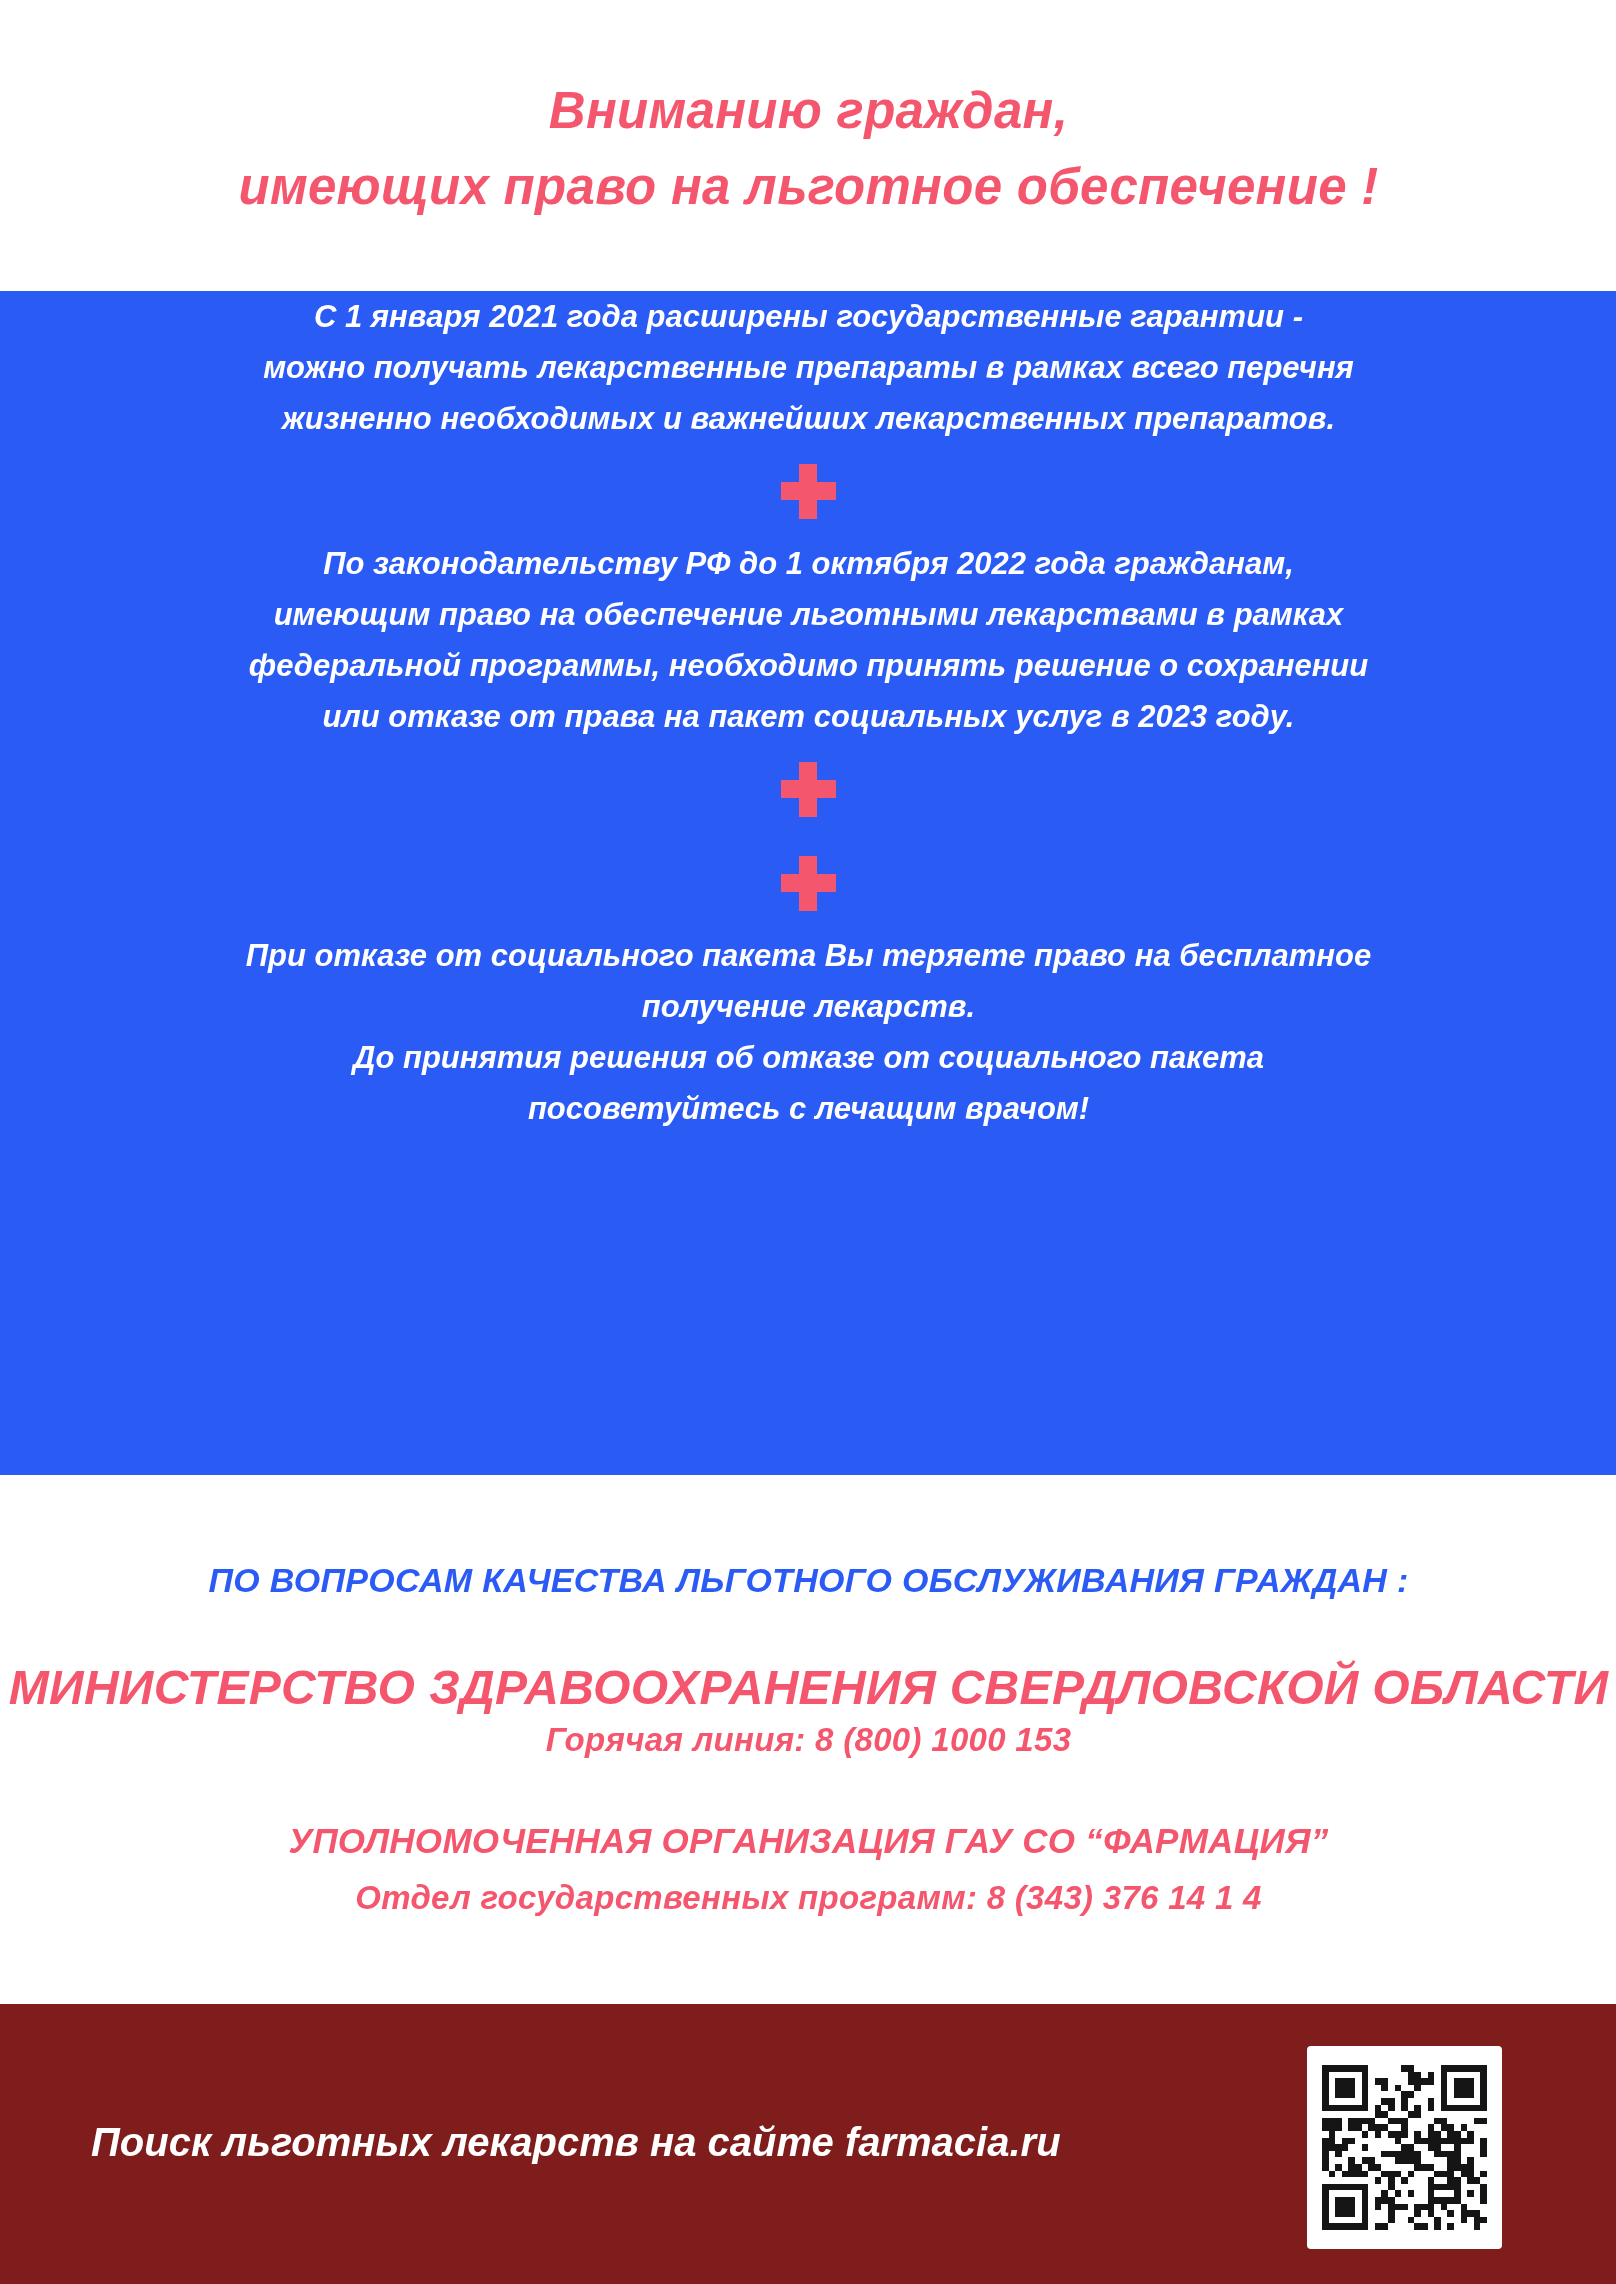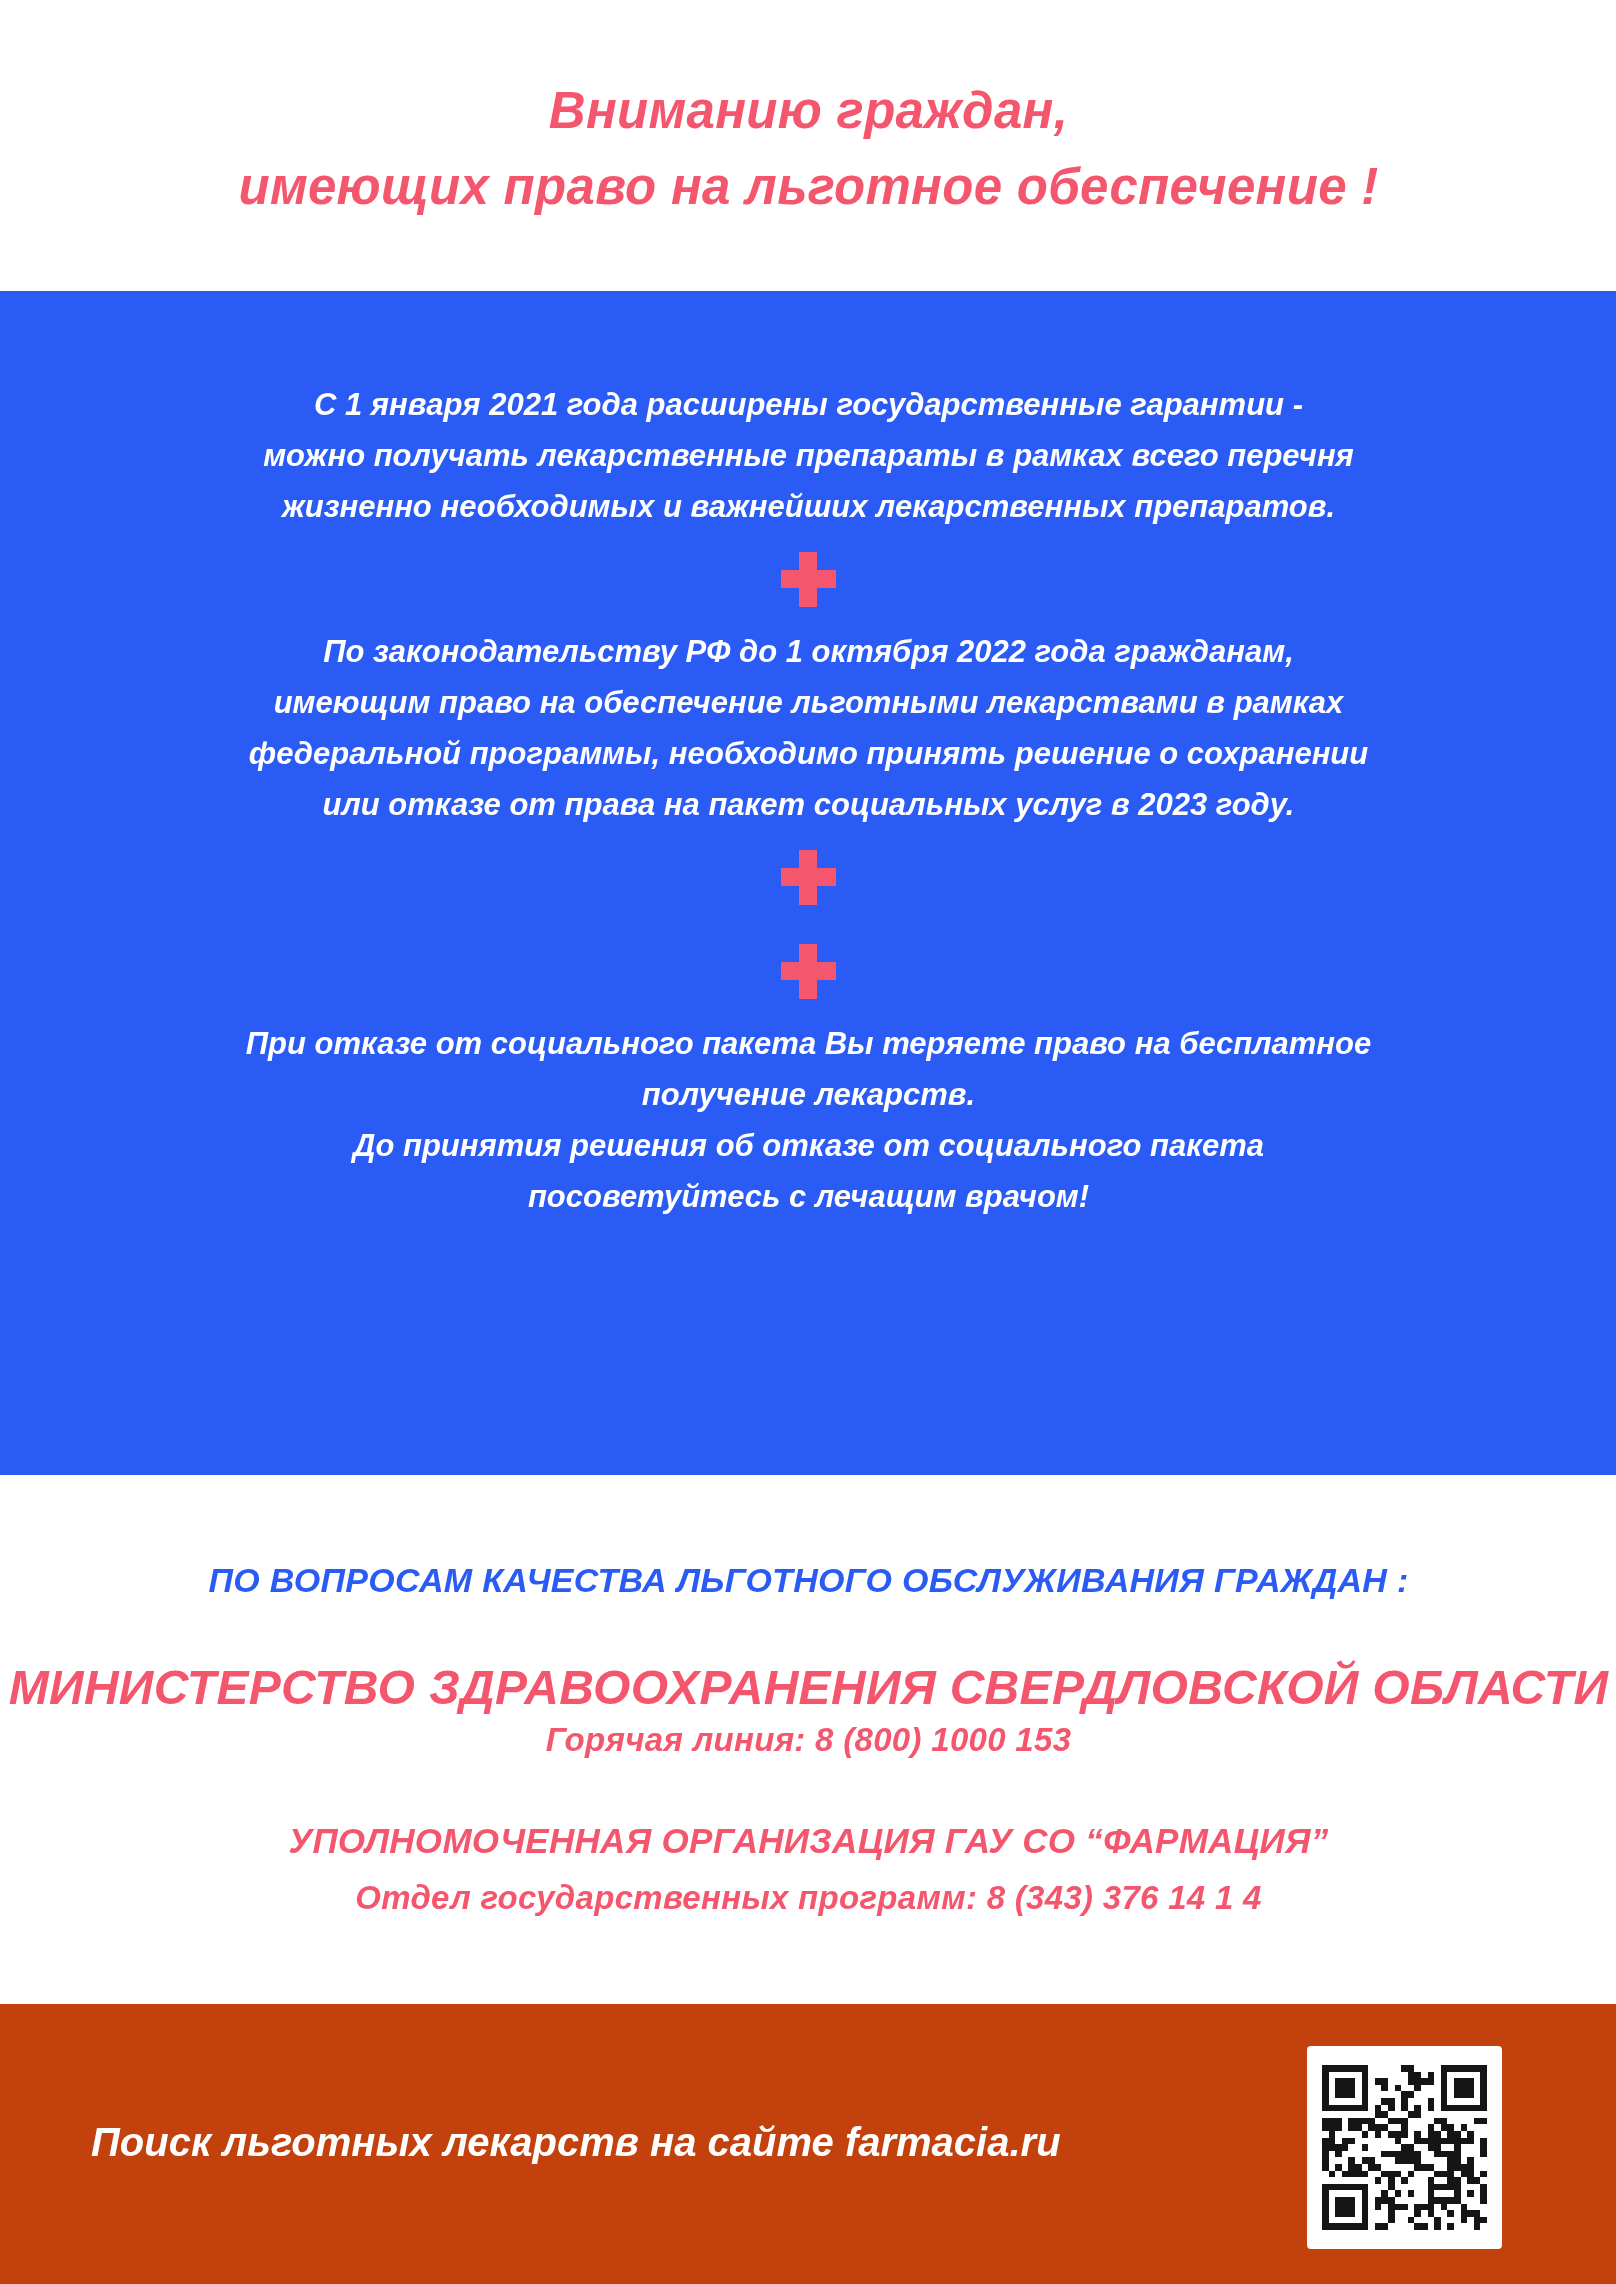--- a/index.html
+++ b/index.html
@@ -23,21 +23,20 @@
     line-height:76px;
     letter-spacing:0.3px;
   }
   
   .info-band{
     position:absolute;
     top:291px; left:0; width:100%;
     height:1184px;
     background:#2A5BF5;
     box-sizing:border-box;
-    padding-top:88px;
     display:flex;
     flex-direction:column;
     align-items:center;
   }
   .para{
     margin:0;
     color:#ffffff;
     font-size:31px;
     line-height:51px;
     text-align:center;
@@ -68,21 +67,21 @@
   .contact-header{ top:1561px; color:#2A5BF5; font-size:34px; }
   .contact-org-1 { top:1660px; color:#F4566E; font-size:48px; }
   .contact-tel-1 { top:1721px; color:#F4566E; font-size:33px; }
   .contact-org-2 { top:1821px; color:#F4566E; font-size:35px; }
   .contact-tel-2 { top:1879px; color:#F4566E; font-size:33px; }
   
   .footer-band{
     position:absolute;
     top:2004px; left:0; width:100%;
     height:280px;
-    background:#c2410c;
+    background:#7f1d1d;
   }
   .footer-text{
     position:absolute;
     left:91px; top:115px;
     color:#ffffff;
     font-size:40px;
     line-height:47px;
     white-space:nowrap;
   }
   .qr-panel{

